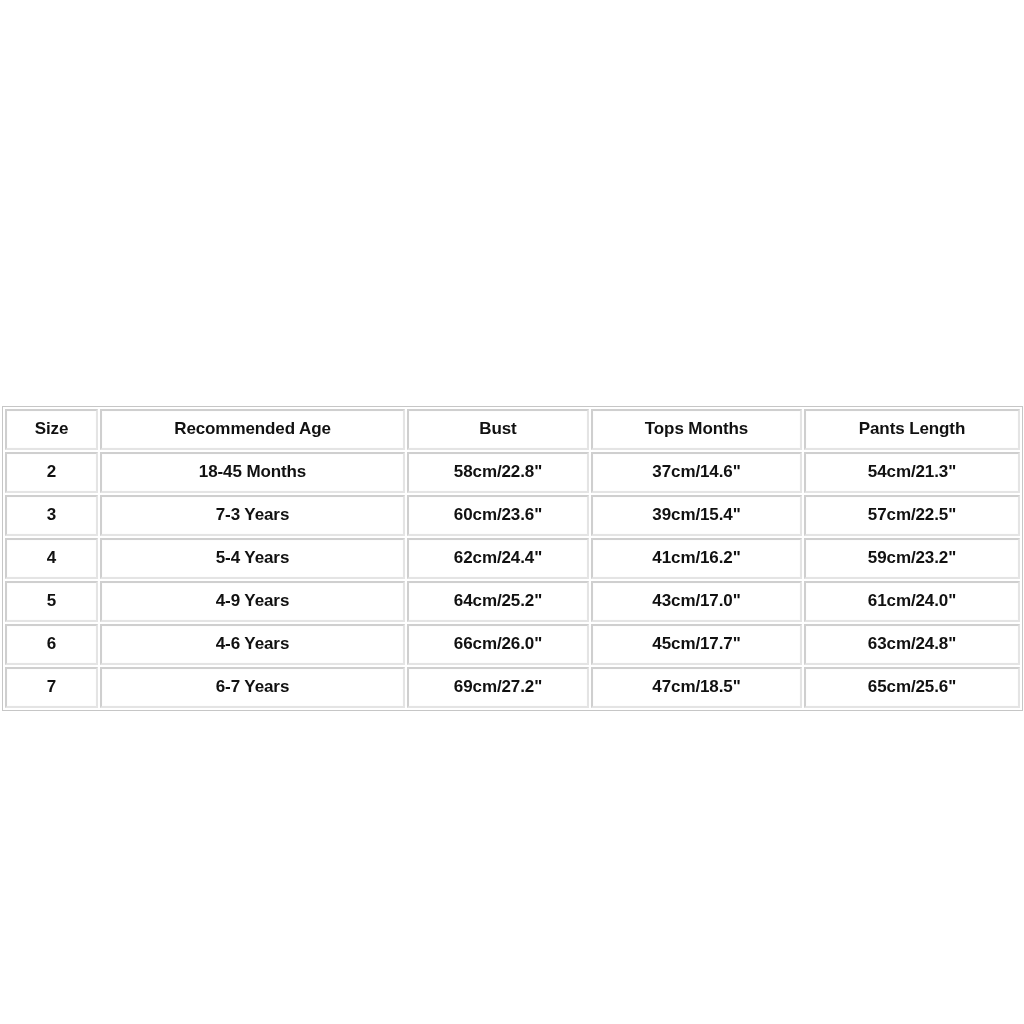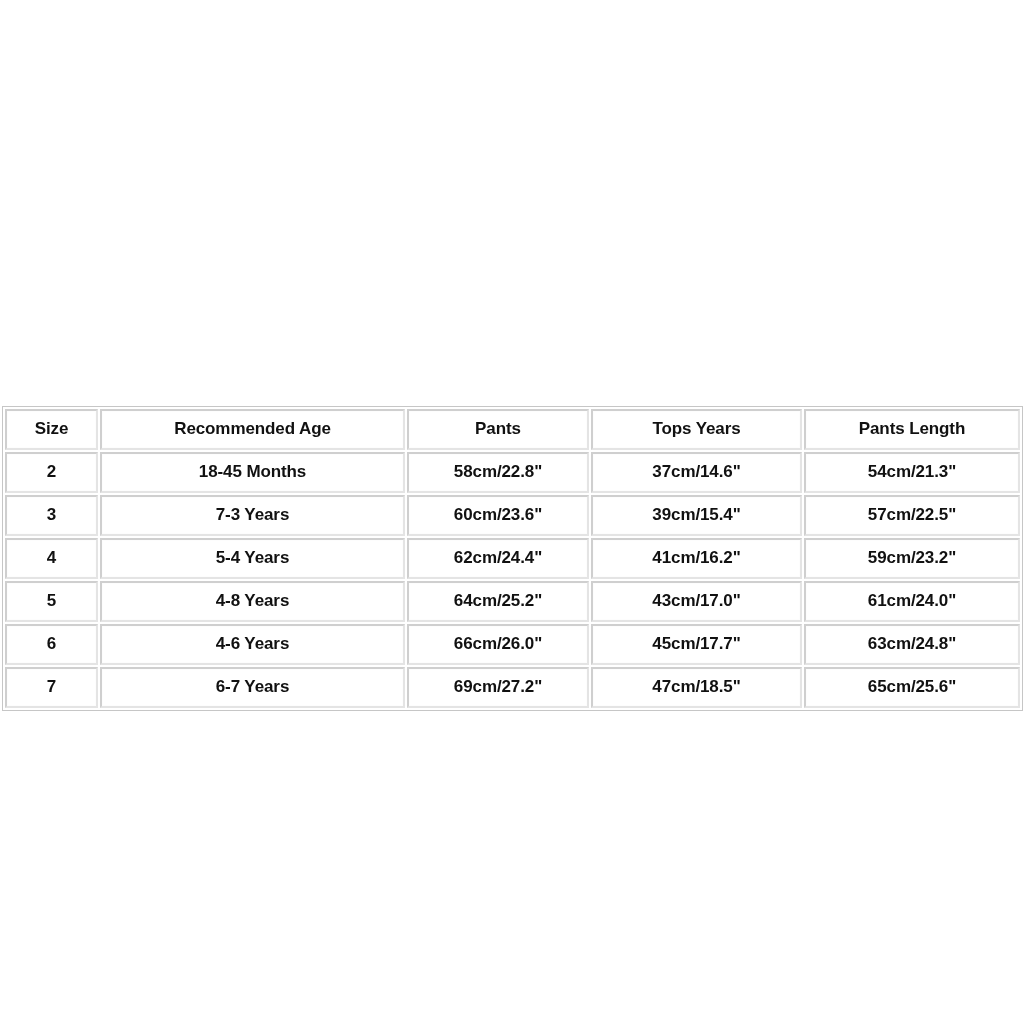--- a/index.html
+++ b/index.html
@@ -81,22 +81,22 @@
         <col class="c-size">
         <col class="c-age">
         <col class="c-bust">
         <col class="c-tops">
         <col class="c-pants">
       </colgroup>
       <thead>
         <tr>
           <th>Size</th>
           <th>Recommended Age</th>
-          <th>Pants</th>
-          <th>Tops Years</th>
+          <th>Bust</th>
+          <th>Tops Months</th>
           <th>Pants Length</th>
         </tr>
       </thead>
       <tbody>
         <tr>
           <td>2</td>
           <td>18-45 Months</td>
           <td>58cm/22.8"</td>
           <td>37cm/14.6"</td>
           <td>54cm/21.3"</td>
@@ -110,21 +110,21 @@
         </tr>
         <tr>
           <td>4</td>
           <td>5-4 Years</td>
           <td>62cm/24.4"</td>
           <td>41cm/16.2"</td>
           <td>59cm/23.2"</td>
         </tr>
         <tr>
           <td>5</td>
-          <td>4-8 Years</td>
+          <td>4-9 Years</td>
           <td>64cm/25.2"</td>
           <td>43cm/17.0"</td>
           <td>61cm/24.0"</td>
         </tr>
         <tr>
           <td>6</td>
           <td>4-6 Years</td>
           <td>66cm/26.0"</td>
           <td>45cm/17.7"</td>
           <td>63cm/24.8"</td>

